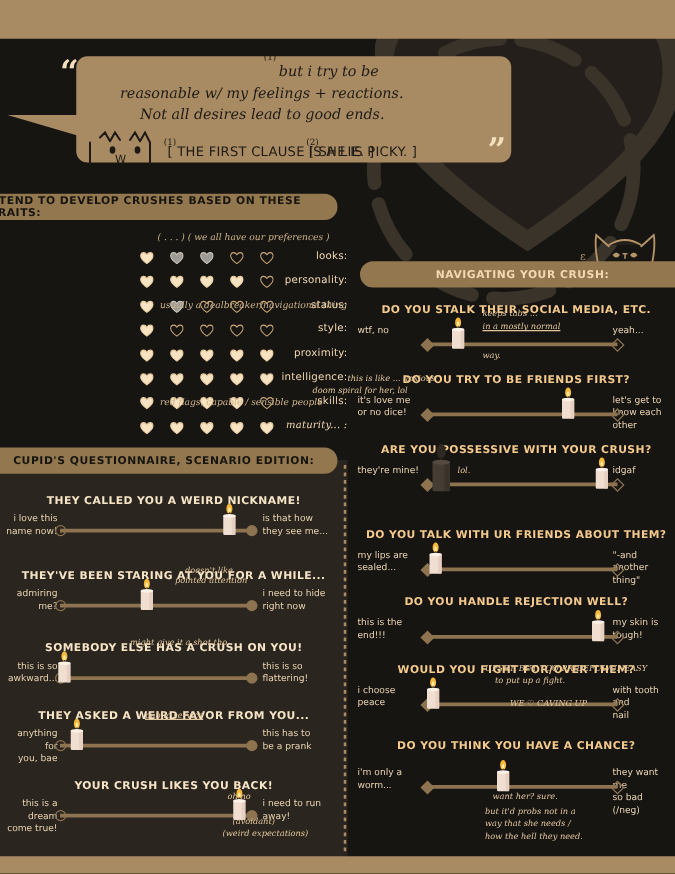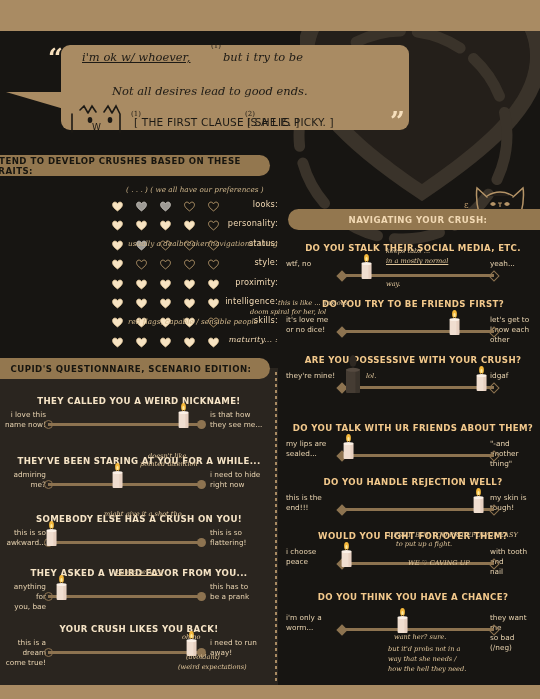--- a/index.html
+++ b/index.html
@@ -174,23 +174,23 @@
   </svg>
 
   <div class="topband"></div>
   <div class="byline">chart by 00U2</div>
   <div class="maintitle">CRUSH CHART</div>
 
   <div class="bubble-tail"></div>
   <div class="bubble"></div>
   <div class="quote-mark q-open">“</div>
   <div class="quote-mark q-close">”</div>
-  <div class="bubble-text bt1">i'm ok w/ whoever,</div>
   <div class="bubble-text bt1b">but i try to be</div>
   <div class="bt-sup">(1)</div>
+  <div class="bubble-text bt2">reasonable w/ my feelings + reactions.</div>
   <div class="bubble-text bt3">Not all desires lead to good ends.</div>
   <div class="bt-sup2">(1)</div>
   <div class="bt-sup3">(2)</div>
   <div class="bubble-text bt4">[ THE FIRST CLAUSE IS A LIE. ]</div>
   <div class="bubble-text bt5">[ SHE IS PICKY. ]</div>
 
   <svg class="paw-cat" viewBox="0 0 62 30">
     <path d="M6 28 L6 10 M14 6 L18 2 L22 9 M22 9 L26 2 L30 8 M38 8 L42 2 L46 9 M46 9 L50 2 L54 10 M54 10 L54 28" fill="none" stroke="#1d1a15" stroke-width="1.6" stroke-linecap="round"></path>
     <ellipse cx="24" cy="16" rx="2.3" ry="3" fill="#1d1a15"></ellipse>
     <ellipse cx="44" cy="16" rx="2.3" ry="3" fill="#1d1a15"></ellipse>

